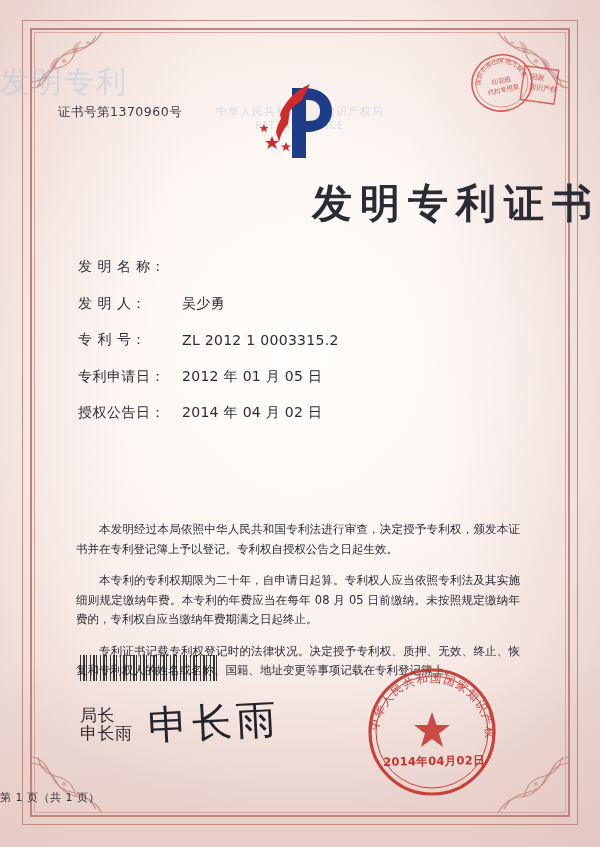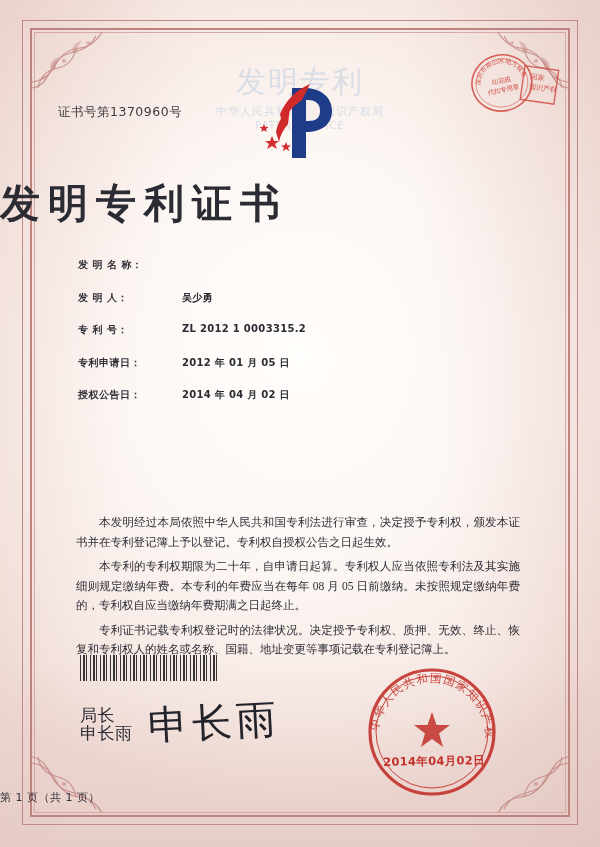--- a/index.html
+++ b/index.html
@@ -73,21 +73,21 @@
   .corner.tl { left: 30px;  top: 28px;  }
   .corner.tr { right: 30px; top: 28px;  transform: scaleX(-1); }
   .corner.bl { left: 30px;  bottom: 30px; transform: scaleY(-1); }
   .corner.br { right: 30px; bottom: 30px; transform: scale(-1,-1); }
 
   
   .watermark {
     position: absolute;
     left: 0; right: 0;
     top: 62px;
-    text-align: center;
+    text-align: left;
     font-size: 30px;
     letter-spacing: 2px;
     color: rgba(178,198,222,0.45);
     font-family: "DejaVu Sans", sans-serif;
     pointer-events: none;
     user-select: none;
   }
   .wm-sub {
     position: absolute;
     top: 104px;
@@ -127,42 +127,41 @@
     font-size: 12.5px;
     color: #3b3b42;
     letter-spacing: 0.5px;
   }
 
   
   .main-title {
     position: absolute;
     left: 0; right: 0;
     top: 176px;
-    text-align: left;
+    text-align: right;
     font-size: 40px;
     font-weight: bold;
     letter-spacing: 8px;
     color: #2b2b33;
     font-family: "DejaVu Serif", serif;
   }
 
   
   .fields {
     position: absolute;
     left: 78px;
     top: 258px;
     width: 430px;
   }
   .frow {
     display: flex;
-    align-items: flex-start;
+    align-items: center;
     margin-bottom: 18.5px;
-    font-size: 10px;
+    font-size: 14px;
     color: #30303a;
-    font-weight: bold;
   }
   .flabel {
     width: 104px;
     flex: 0 0 104px;
     letter-spacing: 0.5px;
     color: #2f2f38;
   }
   .fvalue {
     flex: 1;
     color: #2b2b33;
@@ -174,23 +173,22 @@
     position: absolute;
     left: 76px;
     top: 508px;
     width: 444px;
     font-size: 11.5px;
     line-height: 19.5px;
     color: #2d2d36;
     text-align: justify;
   }
   .body-text p {
-    margin: 5px 0 1px 0;
+    margin: 12px 0 1px 0;
     text-indent: 23px;
-    font-family: Liberation Serif, serif;
   }
 
   
   .barcode {
     position: absolute;
     left: 80px;
     top: 655px;
     width: 138px;
     height: 26px;
     background:

